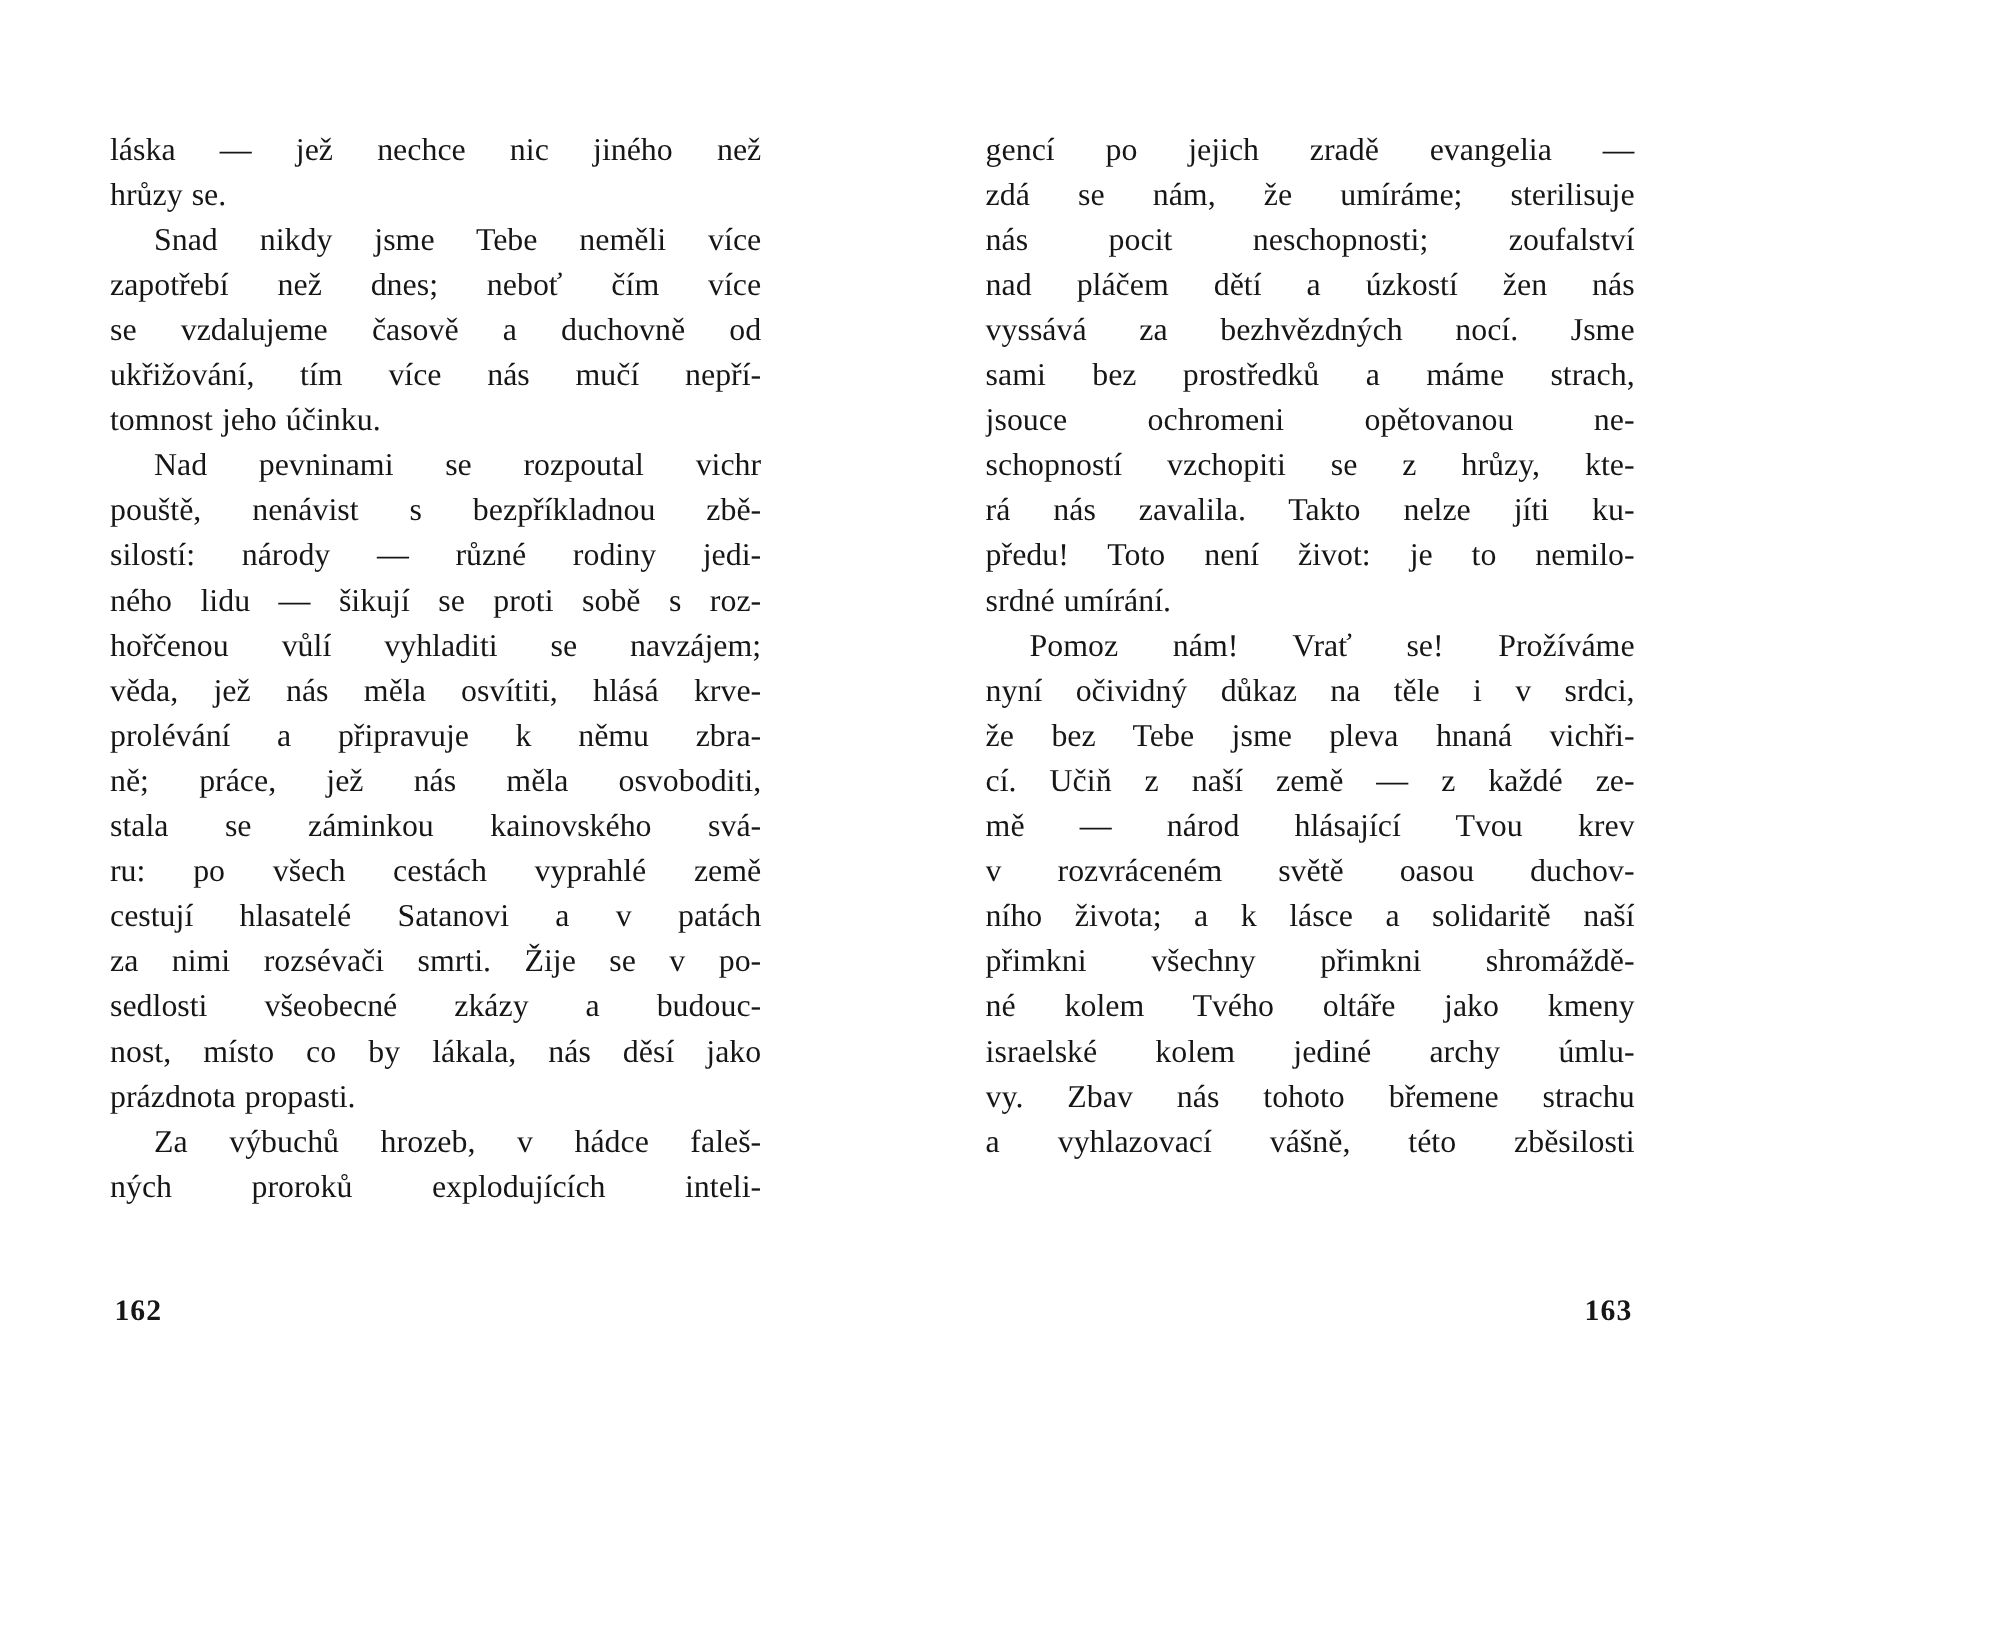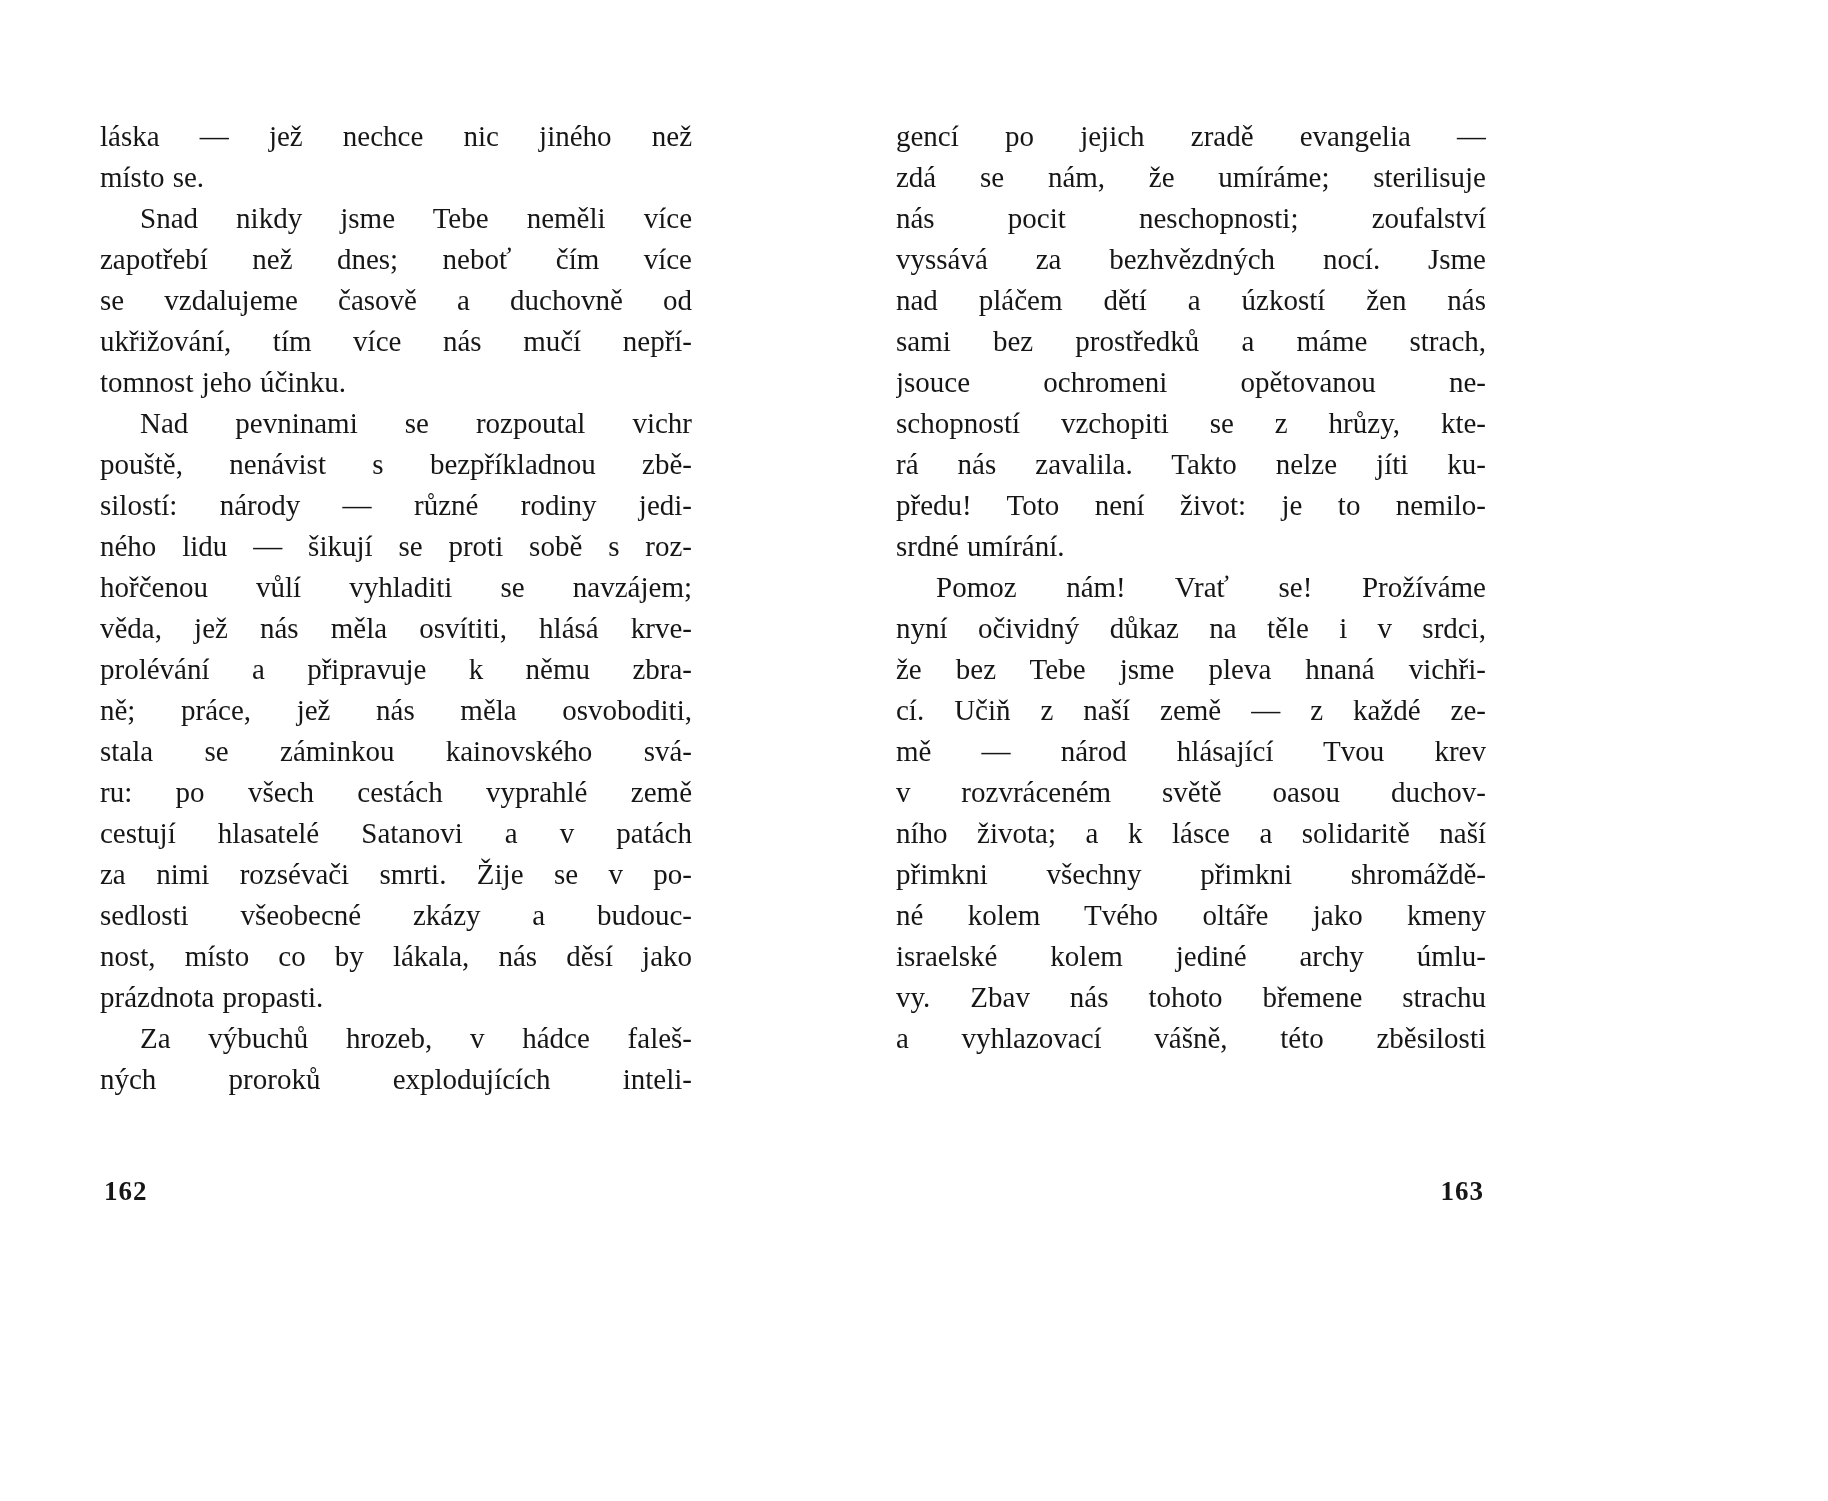--- a/index.html
+++ b/index.html
@@ -56,21 +56,21 @@
   .page-number-right { right: 2px; }
 </style>
 </head>
 <body>
 
 <div class="spread">
 
   <div class="page page-left">
     <div class="text-block">
         <div class="line">láska — jež nechce nic jiného než</div>
-        <div class="line para-end">místo se.</div>
+        <div class="line para-end">hrůzy se.</div>
         <div class="line indent">Snad nikdy jsme Tebe neměli více</div>
         <div class="line">zapotřebí než dnes; neboť čím více</div>
         <div class="line">se vzdalujeme časově a duchovně od</div>
         <div class="line">ukřižování, tím více nás mučí nepří-</div>
         <div class="line para-end">tomnost jeho účinku.</div>
         <div class="line indent">Nad pevninami se rozpoutal vichr</div>
         <div class="line">pouště, nenávist s bezpříkladnou zbě-</div>
         <div class="line">silostí: národy — různé rodiny jedi-</div>
         <div class="line">ného lidu — šikují se proti sobě s roz-</div>
         <div class="line">hořčenou vůlí vyhladiti se navzájem;</div>
@@ -88,22 +88,22 @@
         <div class="line">ných proroků explodujících inteli-</div>
       </div>
     <div class="page-number page-number-left">162</div>
   </div>
 
   <div class="page page-right">
     <div class="text-block">
         <div class="line">gencí po jejich zradě evangelia —</div>
         <div class="line">zdá se nám, že umíráme; sterilisuje</div>
         <div class="line">nás pocit neschopnosti; zoufalství</div>
+        <div class="line">nad pláčem dětí a úzkostí žen nás</div>
         <div class="line">vyssává za bezhvězdných nocí. Jsme</div>
-        <div class="line">nad pláčem dětí a úzkostí žen nás</div>
         <div class="line">sami bez prostředků a máme strach,</div>
         <div class="line">jsouce ochromeni opětovanou ne-</div>
         <div class="line">schopností vzchopiti se z hrůzy, kte-</div>
         <div class="line">rá nás zavalila. Takto nelze jíti ku-</div>
         <div class="line">předu! Toto není život: je to nemilo-</div>
         <div class="line para-end">srdné umírání.</div>
         <div class="line indent">Pomoz nám! Vrať se! Prožíváme</div>
         <div class="line">nyní očividný důkaz na těle i v srdci,</div>
         <div class="line">že bez Tebe jsme pleva hnaná vichři-</div>
         <div class="line">cí. Učiň z naší země — z každé ze-</div>

